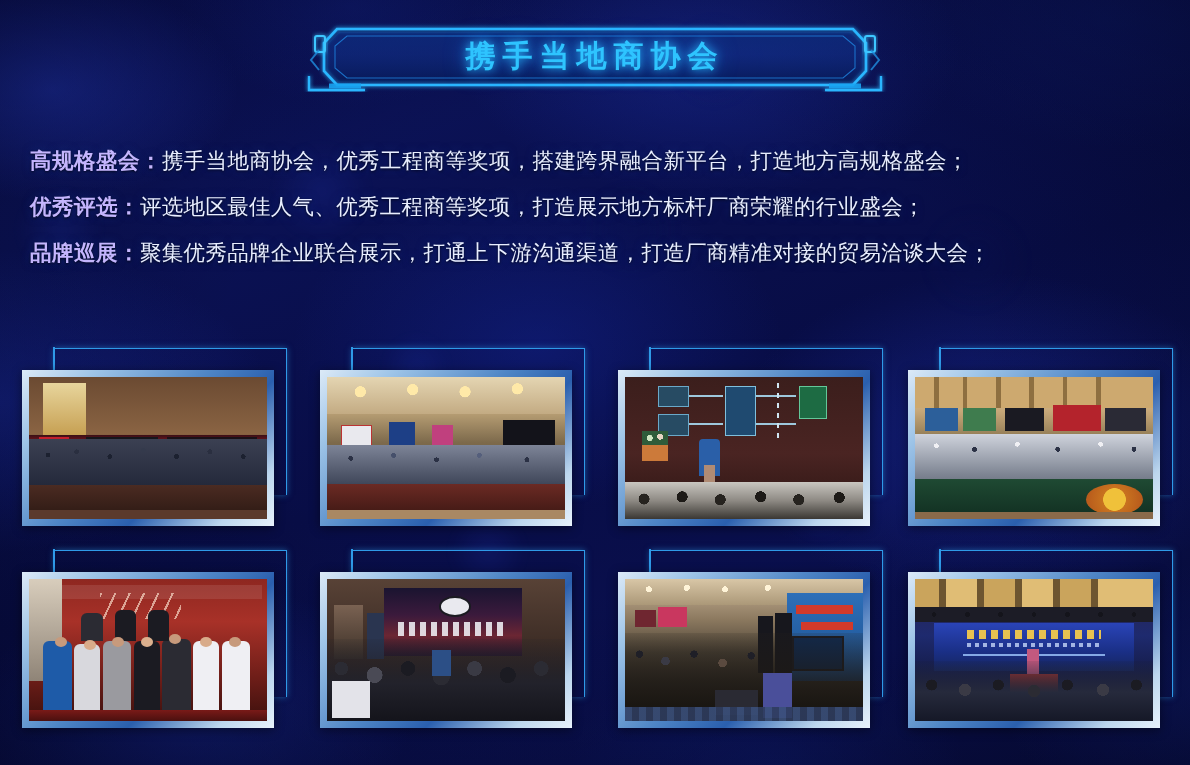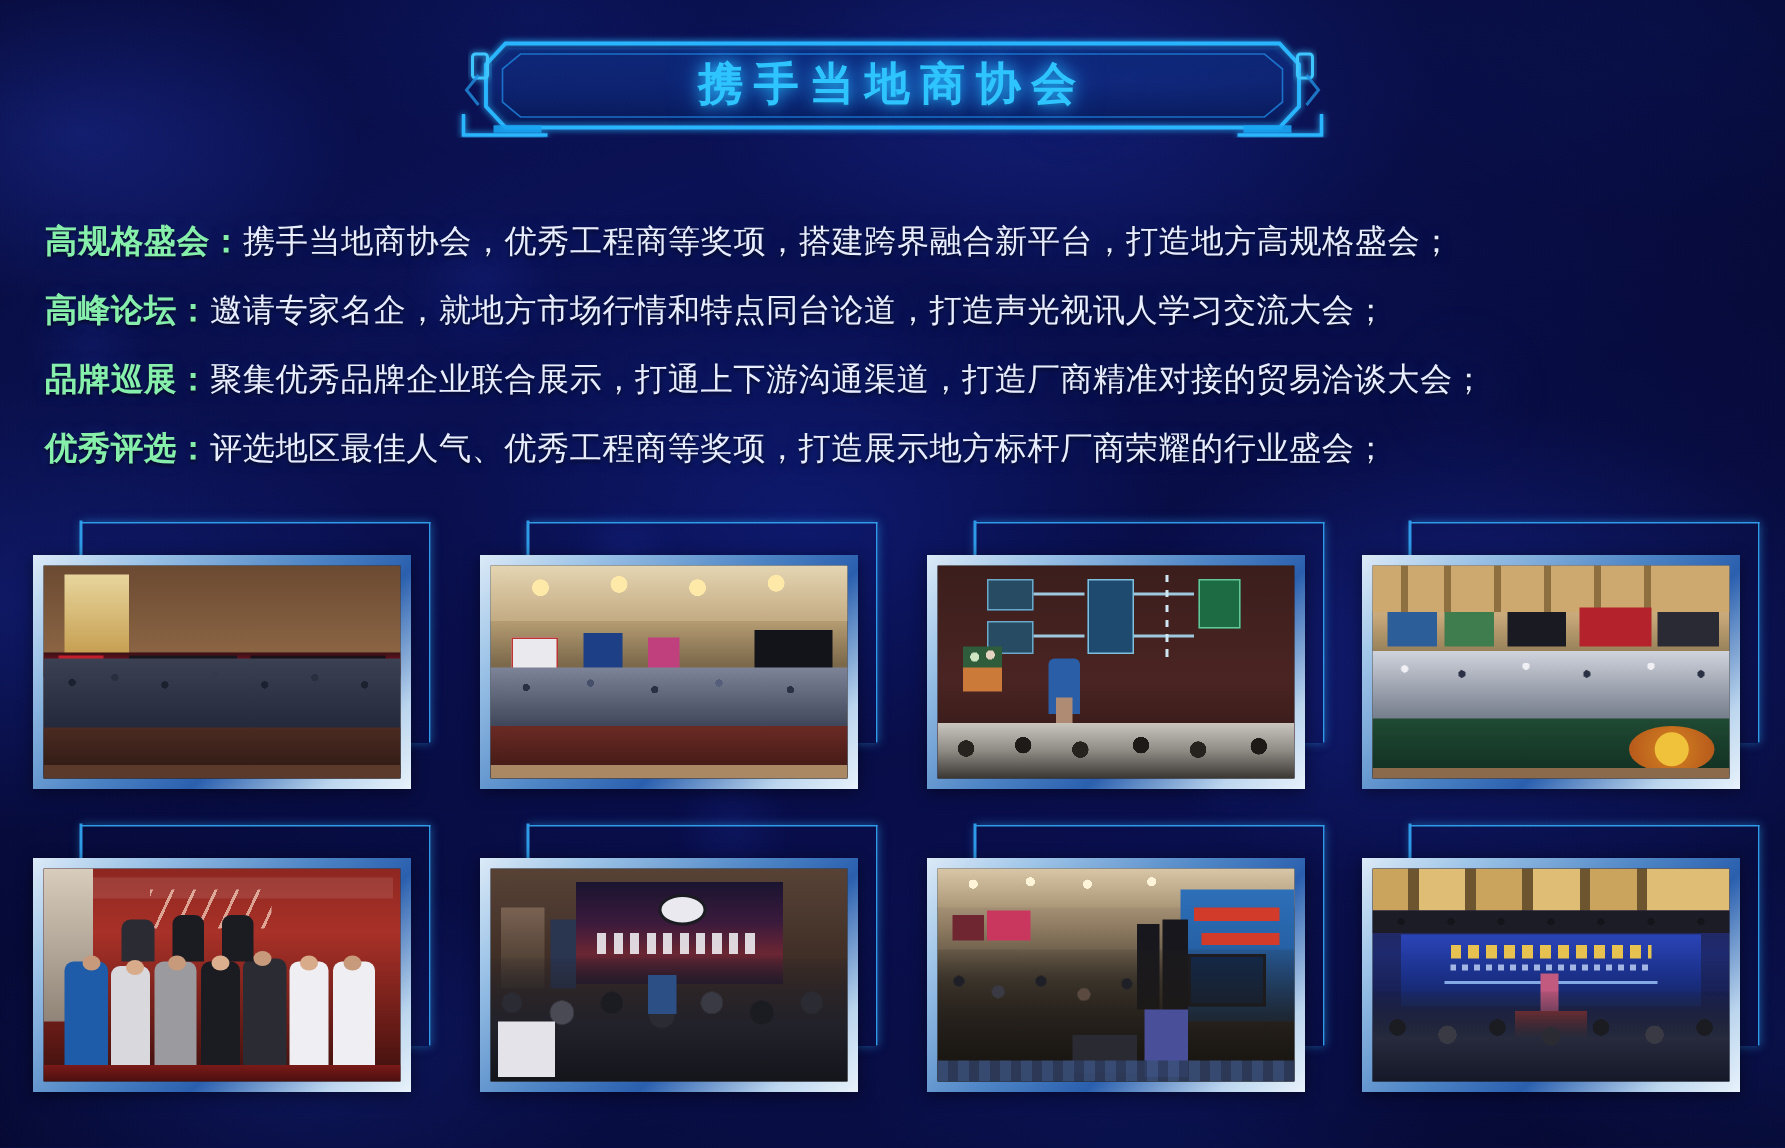--- a/index.html
+++ b/index.html
@@ -67,21 +67,21 @@
     text-shadow:0 0 6px rgba(30,70,150,.6);
   }
 
   
   .lines{position:absolute;left:30px;top:138px;width:1140px;}
   .line{
     display:block;white-space:nowrap;
     font-size:21.5px;line-height:46px;color:#f2f5ff;
     text-shadow:0 1px 3px rgba(0,0,0,.75),0 0 8px rgba(20,50,140,.6);
   }
-  .line .k{font-weight:bold;color:#86efac;letter-spacing:.5px;}
+  .line .k{font-weight:bold;color:#c4b5fd;letter-spacing:.5px;}
   .line .v{color:#e8eeff;letter-spacing:.3px;}
 
   
   .grid{position:absolute;left:0;top:348px;width:1190px;height:400px;}
   .cell{position:absolute;width:256px;height:178px;}
   .cell .outline{
     position:absolute;left:32px;top:0;width:232px;height:146px;
     border:1.6px solid #2f9ae8;border-left:none;border-bottom:none;
     box-shadow:0 0 6px rgba(46,160,235,.5);
   }
@@ -154,27 +154,24 @@
     </svg>
     <div class="banner-title">携手当地商协会</div>
   </div>
 
 
   <div class="lines">
     <div class="line">
       <span class="k">高规格盛会：</span><span class="v">携手当地商协会，优秀工程商等奖项，搭建跨界融合新平台，打造地方高规格盛会；</span>
     </div>
     <div class="line">
-      <span class="k">高峰论坛：</span><span class="v">邀请专家名企，就地方市场行情和特点同台论道，打造声光视讯人学习交流大会；</span>
+      <span class="k">优秀评选：</span><span class="v">评选地区最佳人气、优秀工程商等奖项，打造展示地方标杆厂商荣耀的行业盛会；</span>
     </div>
     <div class="line">
       <span class="k">品牌巡展：</span><span class="v">聚集优秀品牌企业联合展示，打通上下游沟通渠道，打造厂商精准对接的贸易洽谈大会；</span>
-    </div>
-    <div class="line">
-      <span class="k">优秀评选：</span><span class="v">评选地区最佳人气、优秀工程商等奖项，打造展示地方标杆厂商荣耀的行业盛会；</span>
     </div>
   </div>
 
   <div class="grid">
 
     <div class="cell" style="left:22px;top:0">
       <div class="outline"></div>
       <div class="framebox">
         <div class="photo">
           <div class="scene" style="background:linear-gradient(#6b4a32,#8a6443 40%,#4a3526 48%,#2b2118 100%)"></div>

